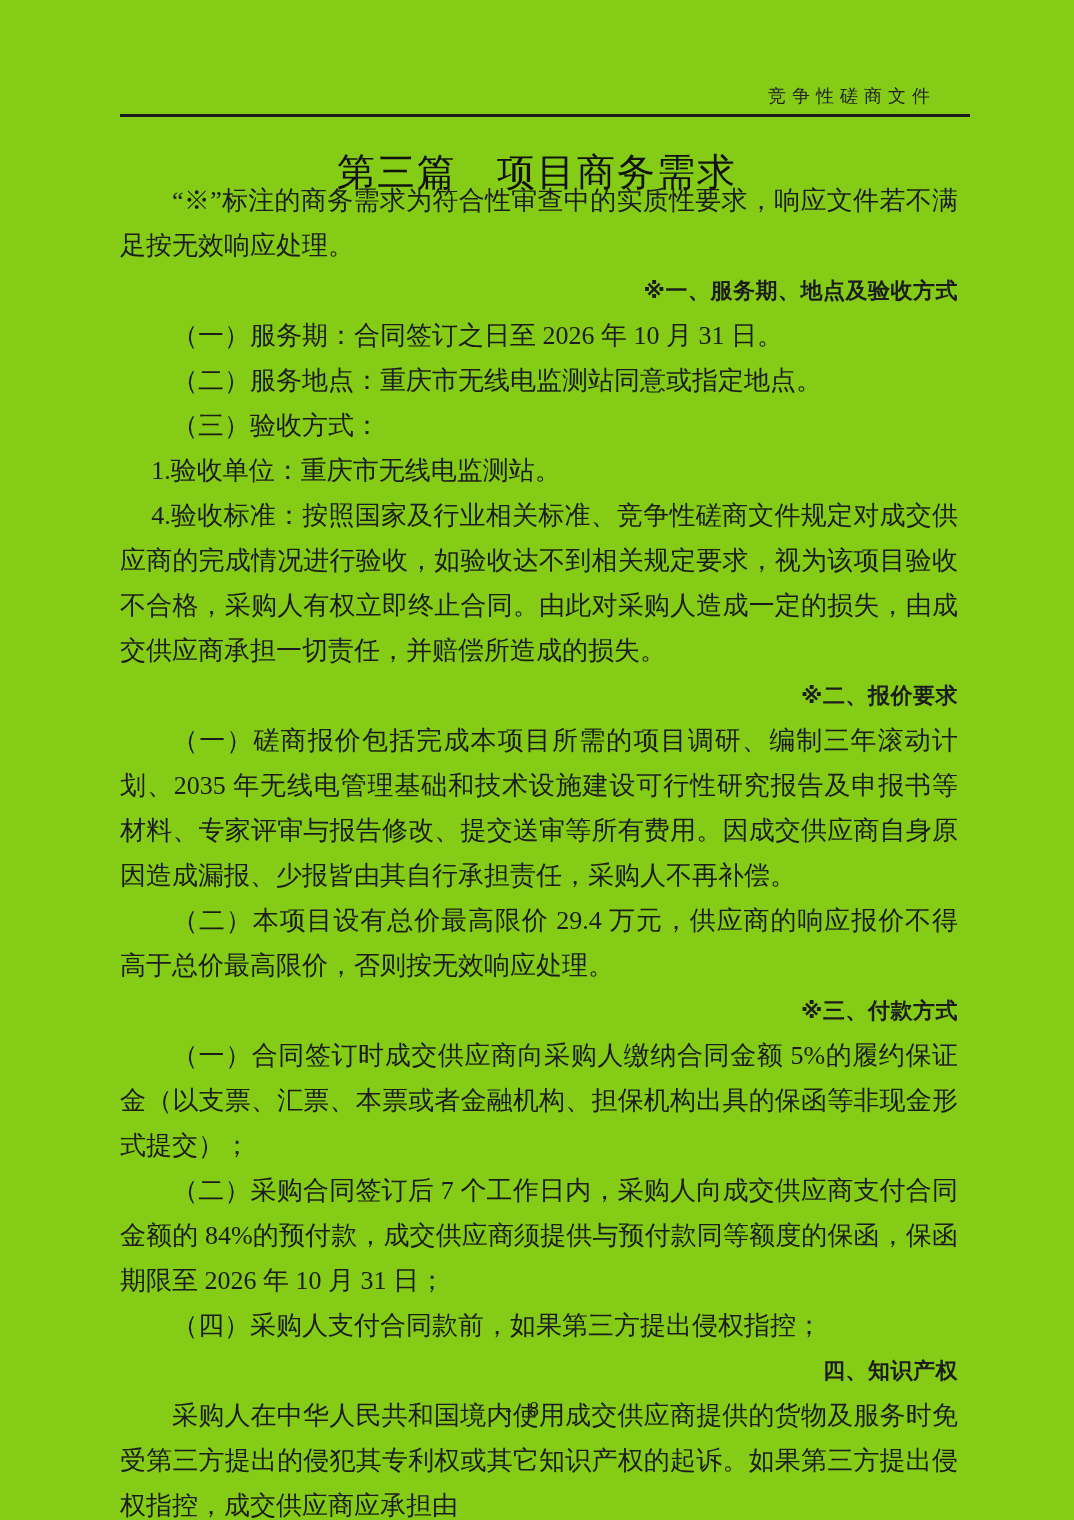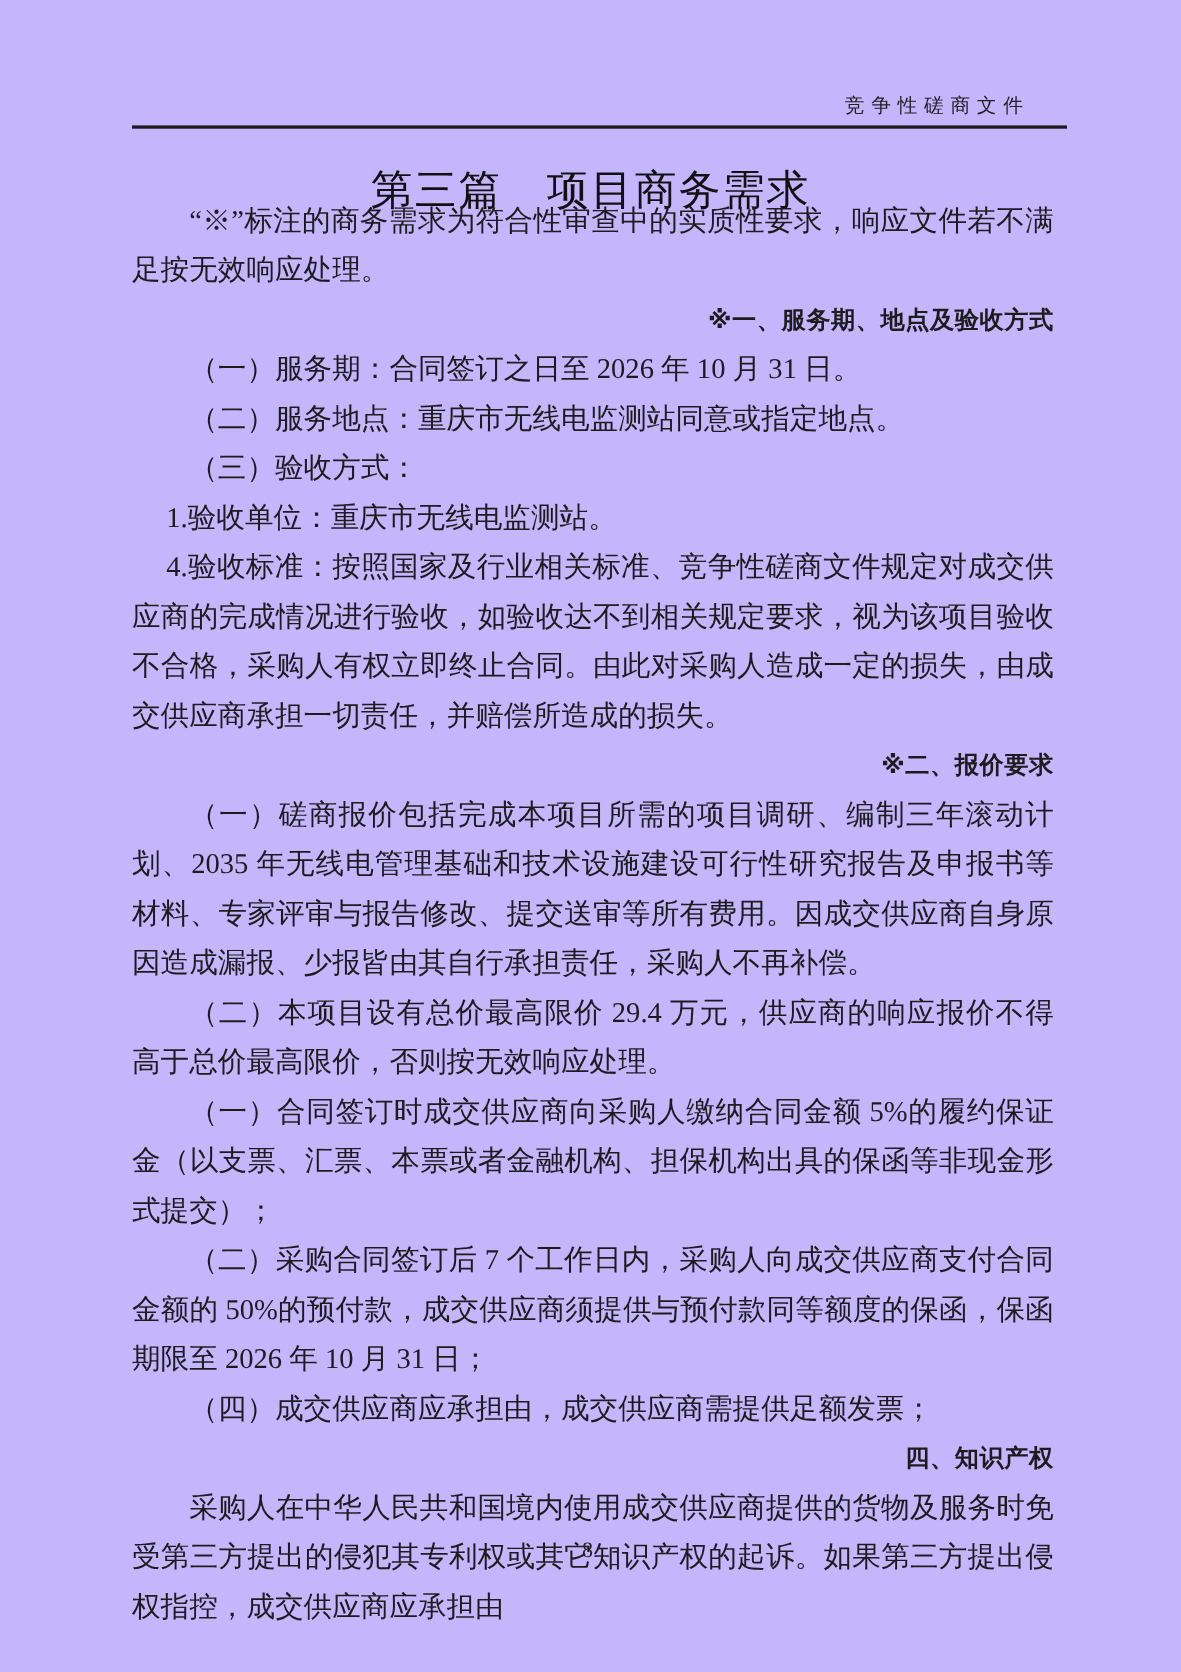--- a/index.html
+++ b/index.html
@@ -4,21 +4,21 @@
 <style>
   html, body {
     margin: 0;
     padding: 0;
     background: #ffffff;
   }
   .page {
     position: relative;
     width: 1074px;
     height: 1520px;
-    background: #c4b5fd;
+    background: #84cc16;
     color: #1c1c1c;
     font-family: "Liberation Serif", "DejaVu Serif", serif;
     overflow: hidden;
   }
   .doc-header {
     position: absolute;
     top: 84px;
     left: 120px;
     width: 850px;
     text-align: right;
@@ -102,22 +102,23 @@
   <p class="para item">“※”标注的商务需求为符合性审查中的实质性要求，响应文件若不满足按无效响应处理。</p>
       <p class="para heading">※一、服务期、地点及验收方式</p>
       <p class="para item">（一）服务期：合同签订之日至 2026 年 10 月 31 日。</p>
       <p class="para item">（二）服务地点：重庆市无线电监测站同意或指定地点。</p>
       <p class="para item">（三）验收方式：</p>
       <p class="para item-num">1.验收单位：重庆市无线电监测站。</p>
       <p class="para item-num">4.验收标准：按照国家及行业相关标准、竞争性磋商文件规定对成交供应商的完成情况进行验收，如验收达不到相关规定要求，视为该项目验收不合格，采购人有权立即终止合同。由此对采购人造成一定的损失，由成交供应商承担一切责任，并赔偿所造成的损失。</p>
       <p class="para heading">※二、报价要求</p>
       <p class="para item">（一）磋商报价包括完成本项目所需的项目调研、编制三年滚动计划、2035 年无线电管理基础和技术设施建设可行性研究报告及申报书等材料、专家评审与报告修改、提交送审等所有费用。因成交供应商自身原因造成漏报、少报皆由其自行承担责任，采购人不再补偿。</p>
       <p class="para item">（二）本项目设有总价最高限价 29.4 万元，供应商的响应报价不得高于总价最高限价，否则按无效响应处理。</p>
+      <p class="para heading">※三、付款方式</p>
       <p class="para item">（一）合同签订时成交供应商向采购人缴纳合同金额 5%的履约保证金（以支票、汇票、本票或者金融机构、担保机构出具的保函等非现金形式提交）；</p>
-      <p class="para item">（二）采购合同签订后 7 个工作日内，采购人向成交供应商支付合同金额的 50%的预付款，成交供应商须提供与预付款同等额度的保函，保函期限至 2026 年 10 月 31 日；</p>
-      <p class="para item">（四）成交供应商应承担由，成交供应商需提供足额发票；</p>
+      <p class="para item">（二）采购合同签订后 7 个工作日内，采购人向成交供应商支付合同金额的 84%的预付款，成交供应商须提供与预付款同等额度的保函，保函期限至 2026 年 10 月 31 日；</p>
+      <p class="para item">（四）采购人支付合同款前，如果第三方提出侵权指控；</p>
       <p class="para heading">四、知识产权</p>
       <p class="para item">采购人在中华人民共和国境内使用成交供应商提供的货物及服务时免受第三方提出的侵犯其专利权或其它知识产权的起诉。如果第三方提出侵权指控，成交供应商应承担由</p>
     </main>
 
   <div class="doc-footer">- 8 -</div>
 
 </div>
 
 </body></html>

